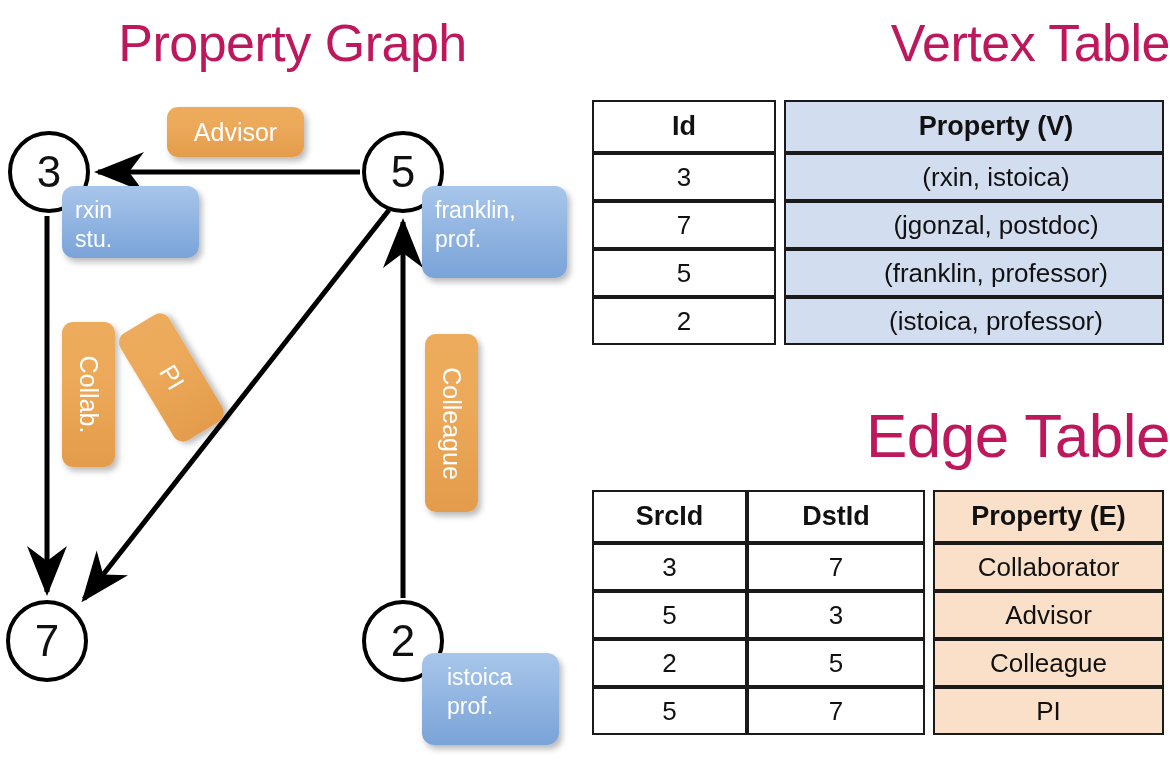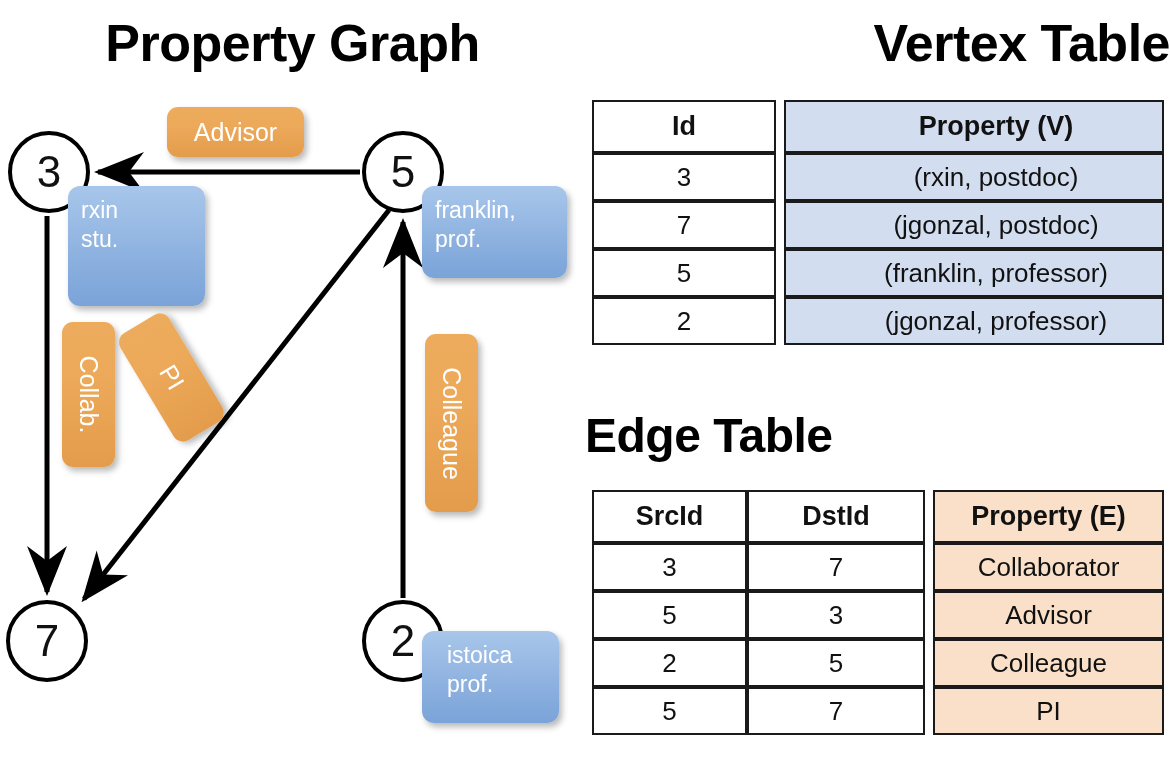--- a/index.html
+++ b/index.html
@@ -13,44 +13,44 @@
     position: relative;
     overflow: hidden;
     font-family: "Liberation Sans", sans-serif;
     color: #000000;
   }
 
   
   .title {
     position: absolute;
     font-family: "Liberation Sans", sans-serif;
-    font-weight: 700;
-    color: #000000;
+    font-weight: 400;
+    color: #be185d;
     white-space: nowrap;
     letter-spacing: -0.5px;
   }
   #title-property-graph {
     left: 0; top: 12px;
     width: 585px;
     text-align: center;
     font-size: 52px;
     line-height: 62px;
   }
   #title-vertex-table {
     left: 585px; top: 12px;
     width: 585px;
     text-align: right;
     font-size: 52px;
     line-height: 62px;
   }
   #title-edge-table {
     left: 585px; top: 405px;
     width: 585px;
-    text-align: left;
-    font-size: 48px;
+    text-align: right;
+    font-size: 62px;
     line-height: 62px;
   }
 
   
   #graph-panel {
     position: absolute;
     left: 0; top: 0;
     width: 585px; height: 760px;
   }
   #graph-edges {
@@ -90,24 +90,24 @@
     color: #ffffff;
     font-size: 23px;
     line-height: 29px;
     font-family: "Liberation Sans", sans-serif;
     font-weight: 400;
     padding: 10px 0 0 13px;
     box-sizing: border-box;
     z-index: 4;
     white-space: pre-line;
   }
-  #prop-rxin      { left: 68px;  top: 186px; width: 137px; height: 120px; }
+  #prop-rxin      { left: 62px;  top: 186px; width: 137px; height: 72px; }
   #prop-franklin  { left: 422px; top: 186px; width: 145px; height: 92px; }
   #prop-jgonzal   { left: 62px;  top: 653px; width: 137px; height: 92px; }
-  #prop-istoica   { left: 422px; top: 631px; width: 137px; height: 92px; padding-left: 25px; }
+  #prop-istoica   { left: 422px; top: 653px; width: 137px; height: 92px; padding-left: 25px; }
 
   
   .edge-label {
     position: absolute;
     border-radius: 11px;
     background: linear-gradient(to bottom, #edab5d 0%, #eca959 40%, #e39c4b 100%);
     box-shadow: 3px 4px 6px rgba(0,0,0,0.28);
     color: #ffffff;
     font-family: "Liberation Sans", sans-serif;
     font-size: 25px;
@@ -254,36 +254,36 @@
     <tr>
       <th class="c-id">Id</th>
       <td class="gap-col"></td>
       <th class="c-prop blue-cell">Property (V)</th>
     </tr>
   </thead>
   <tbody>
     <tr>
       <td class="c-id">3</td>
       <td class="gap-col"></td>
-      <td class="c-prop blue-cell">(rxin, postdoc)</td>
+      <td class="c-prop blue-cell">(rxin, istoica)</td>
     </tr>
     <tr>
       <td class="c-id">7</td>
       <td class="gap-col"></td>
       <td class="c-prop blue-cell">(jgonzal, postdoc)</td>
     </tr>
     <tr>
       <td class="c-id">5</td>
       <td class="gap-col"></td>
       <td class="c-prop blue-cell">(franklin, professor)</td>
     </tr>
     <tr>
       <td class="c-id">2</td>
       <td class="gap-col"></td>
-      <td class="c-prop blue-cell">(jgonzal, professor)</td>
+      <td class="c-prop blue-cell">(istoica, professor)</td>
     </tr>
   </tbody>
 </table>
 
 <table class="tbl" id="edge-table">
   <thead>
     <tr>
       <th class="c-src">SrcId</th>
       <th class="c-dst">DstId</th>
       <td class="gap-col"></td>

